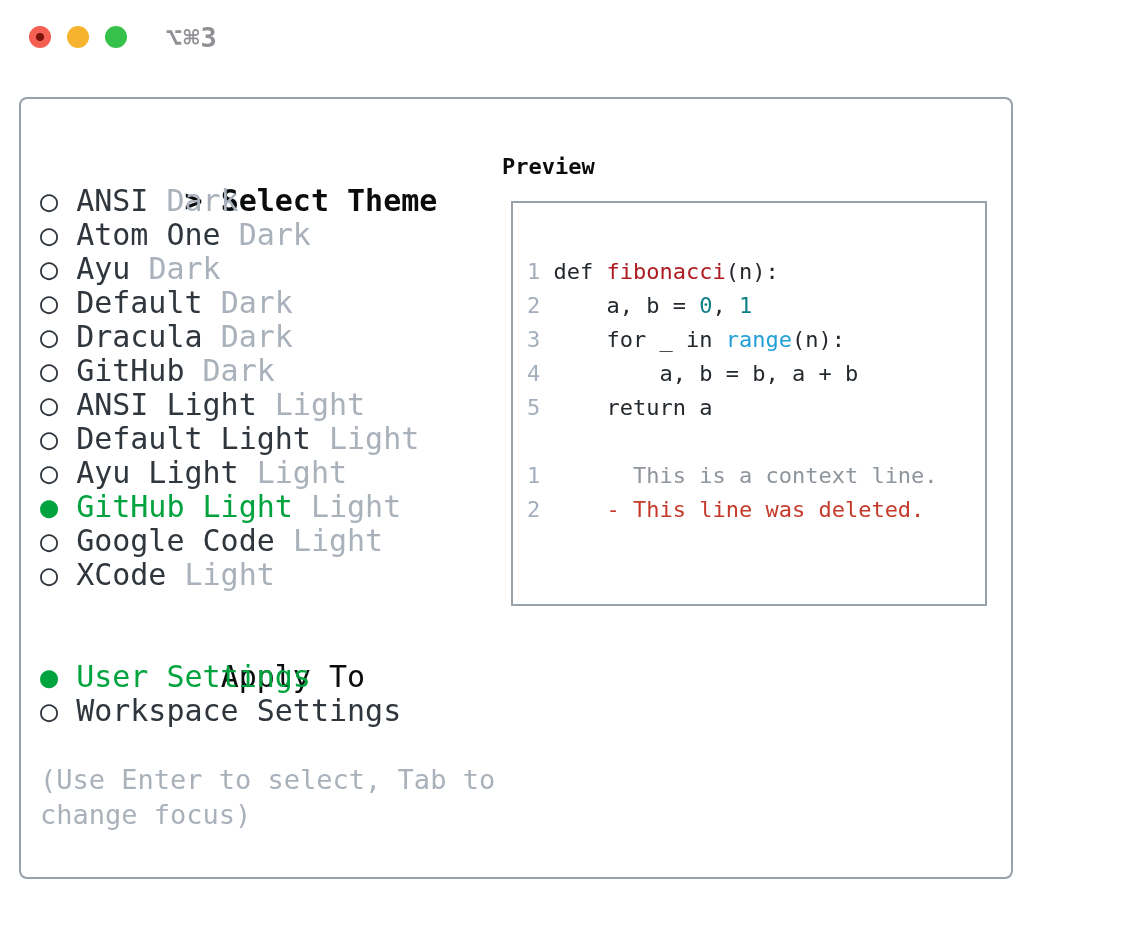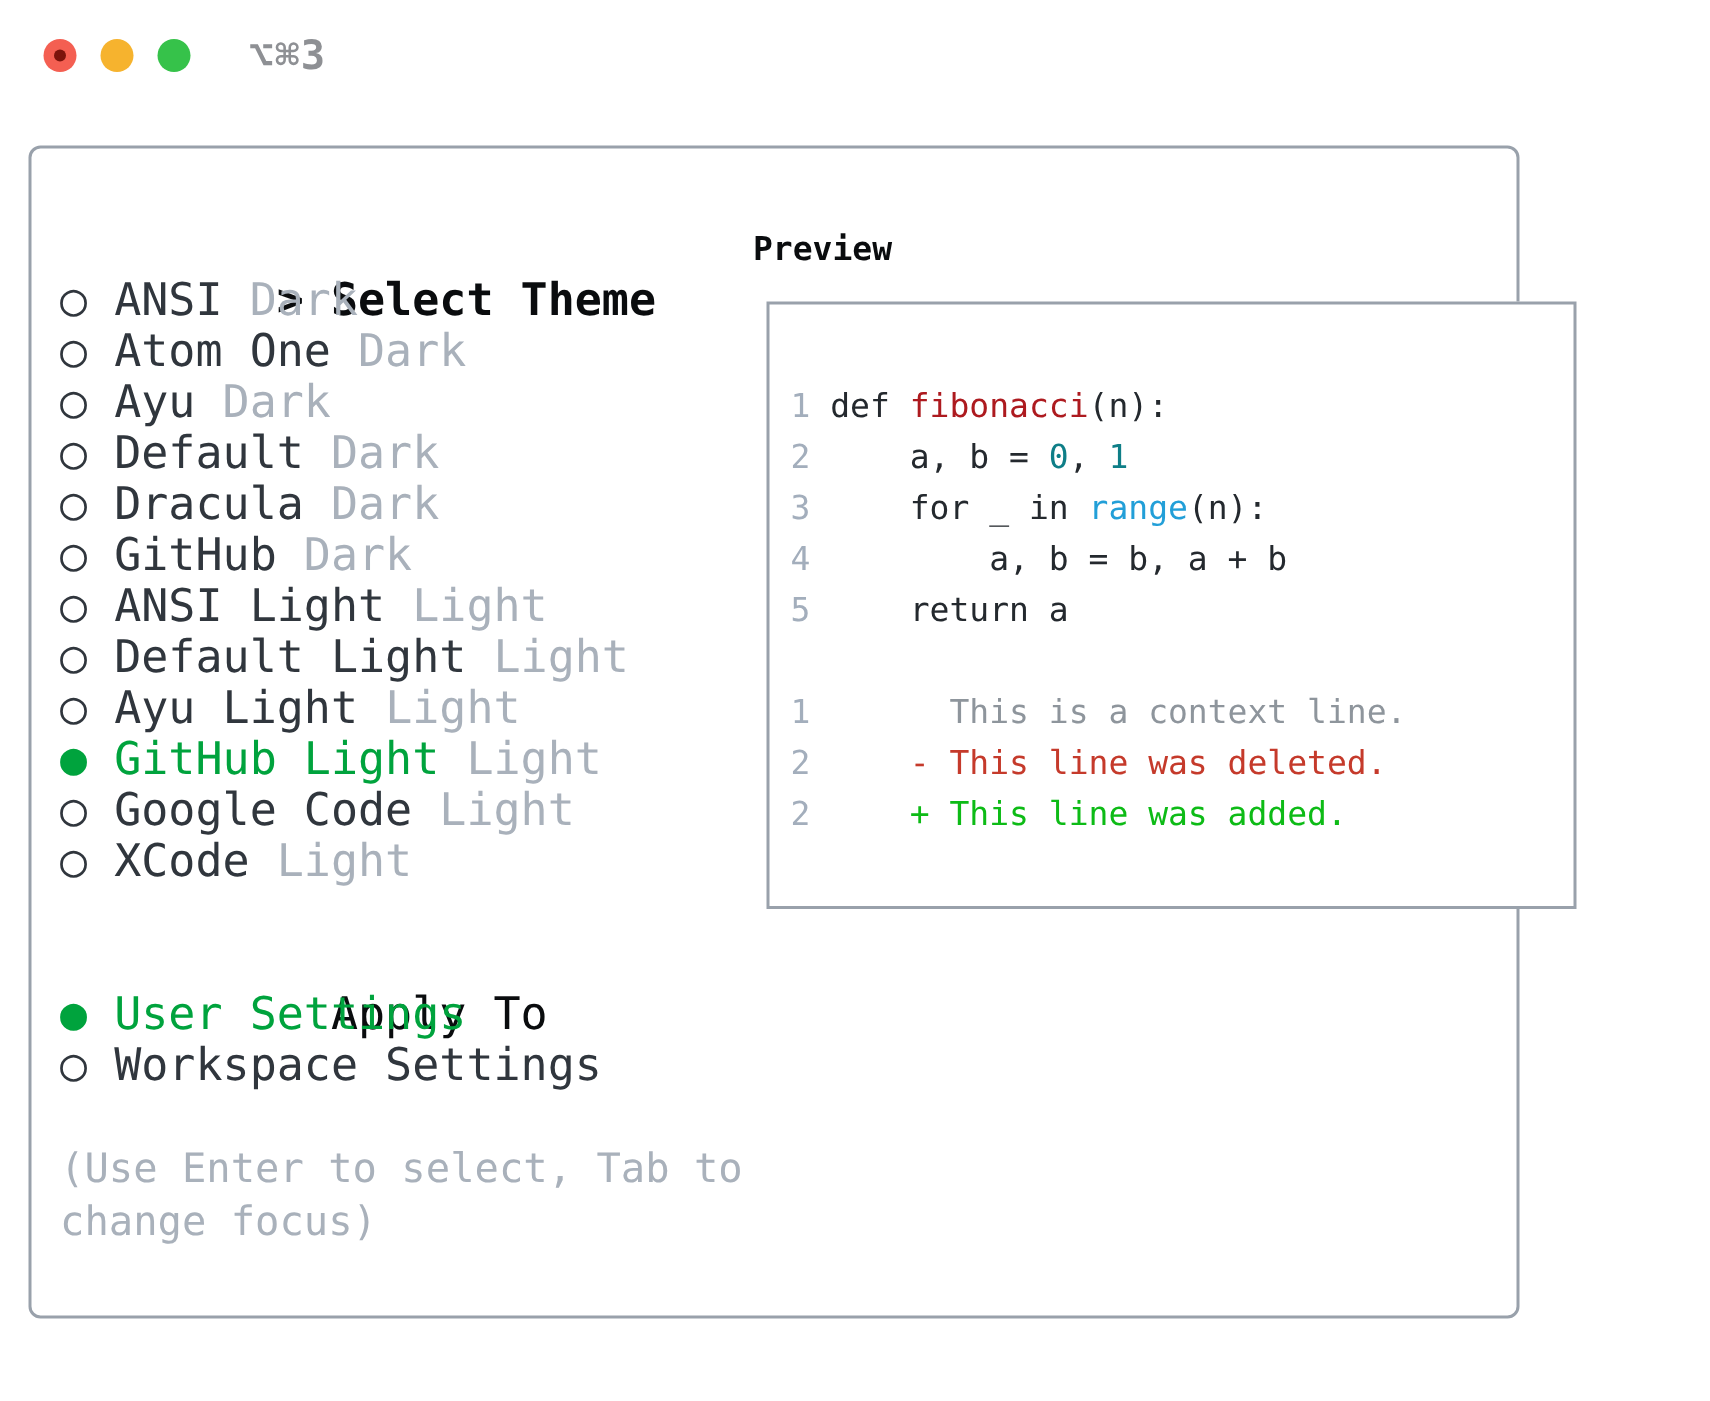--- a/index.html
+++ b/index.html
@@ -50,21 +50,21 @@
     font-size: 27px; line-height: 35px; color: var(--muted);
     white-space: normal;
   }
   
   .preview-title {
     position: absolute; left: 481px; top: 51px;
     font-size: 22px; line-height: 34px; font-weight: 700; color: var(--heading);
     white-space: pre;
   }
   .preview-box {
-    position: absolute; left: 490px; top: 102px; width: 540px; height: 405px;
+    position: absolute; left: 490px; top: 102px; width: 476px; height: 405px;
     border: 2px solid var(--border); background: #fff;
     padding: 52px 0 0 14px; overflow: hidden;
   }
   .codeline { height: 34px; line-height: 34px; font-size: 22px; white-space: pre; }
   .lnum      { color: var(--linenum); }
   .tok-text    { color: var(--code-text); }
   .tok-func    { color: var(--func-red); }
   .tok-num     { color: var(--num-teal); }
   .tok-builtin { color: var(--builtin-blue); }
   .tok-context { color: var(--ctx-gray); }
@@ -124,18 +124,17 @@
     <div class="preview-box">
       <div id="code-lines">
           <div class="codeline"><span class="lnum">1</span> <span class="tok-text">def </span><span class="tok-func">fibonacci</span><span class="tok-text">(n):</span></div>
           <div class="codeline"><span class="lnum">2</span> <span class="tok-text">    a, b = </span><span class="tok-num">0</span><span class="tok-text">, </span><span class="tok-num">1</span></div>
           <div class="codeline"><span class="lnum">3</span> <span class="tok-text">    for _ in </span><span class="tok-builtin">range</span><span class="tok-text">(n):</span></div>
           <div class="codeline"><span class="lnum">4</span> <span class="tok-text">        a, b = b, a + b</span></div>
           <div class="codeline"><span class="lnum">5</span> <span class="tok-text">    return a</span></div>
           <div class="codeline"> </div>
           <div class="codeline"><span class="lnum">1</span> <span class="tok-context">      This is a context line.</span></div>
           <div class="codeline"><span class="lnum">2</span> <span class="tok-deleted">    - This line was deleted.</span></div>
-          <div class="codeline"><span class="lnum">2</span> <span class="tok-added">    + This line was added.</span></div>
         </div>
     </div>
 
   </div>
 </div>
 
 </body></html>

